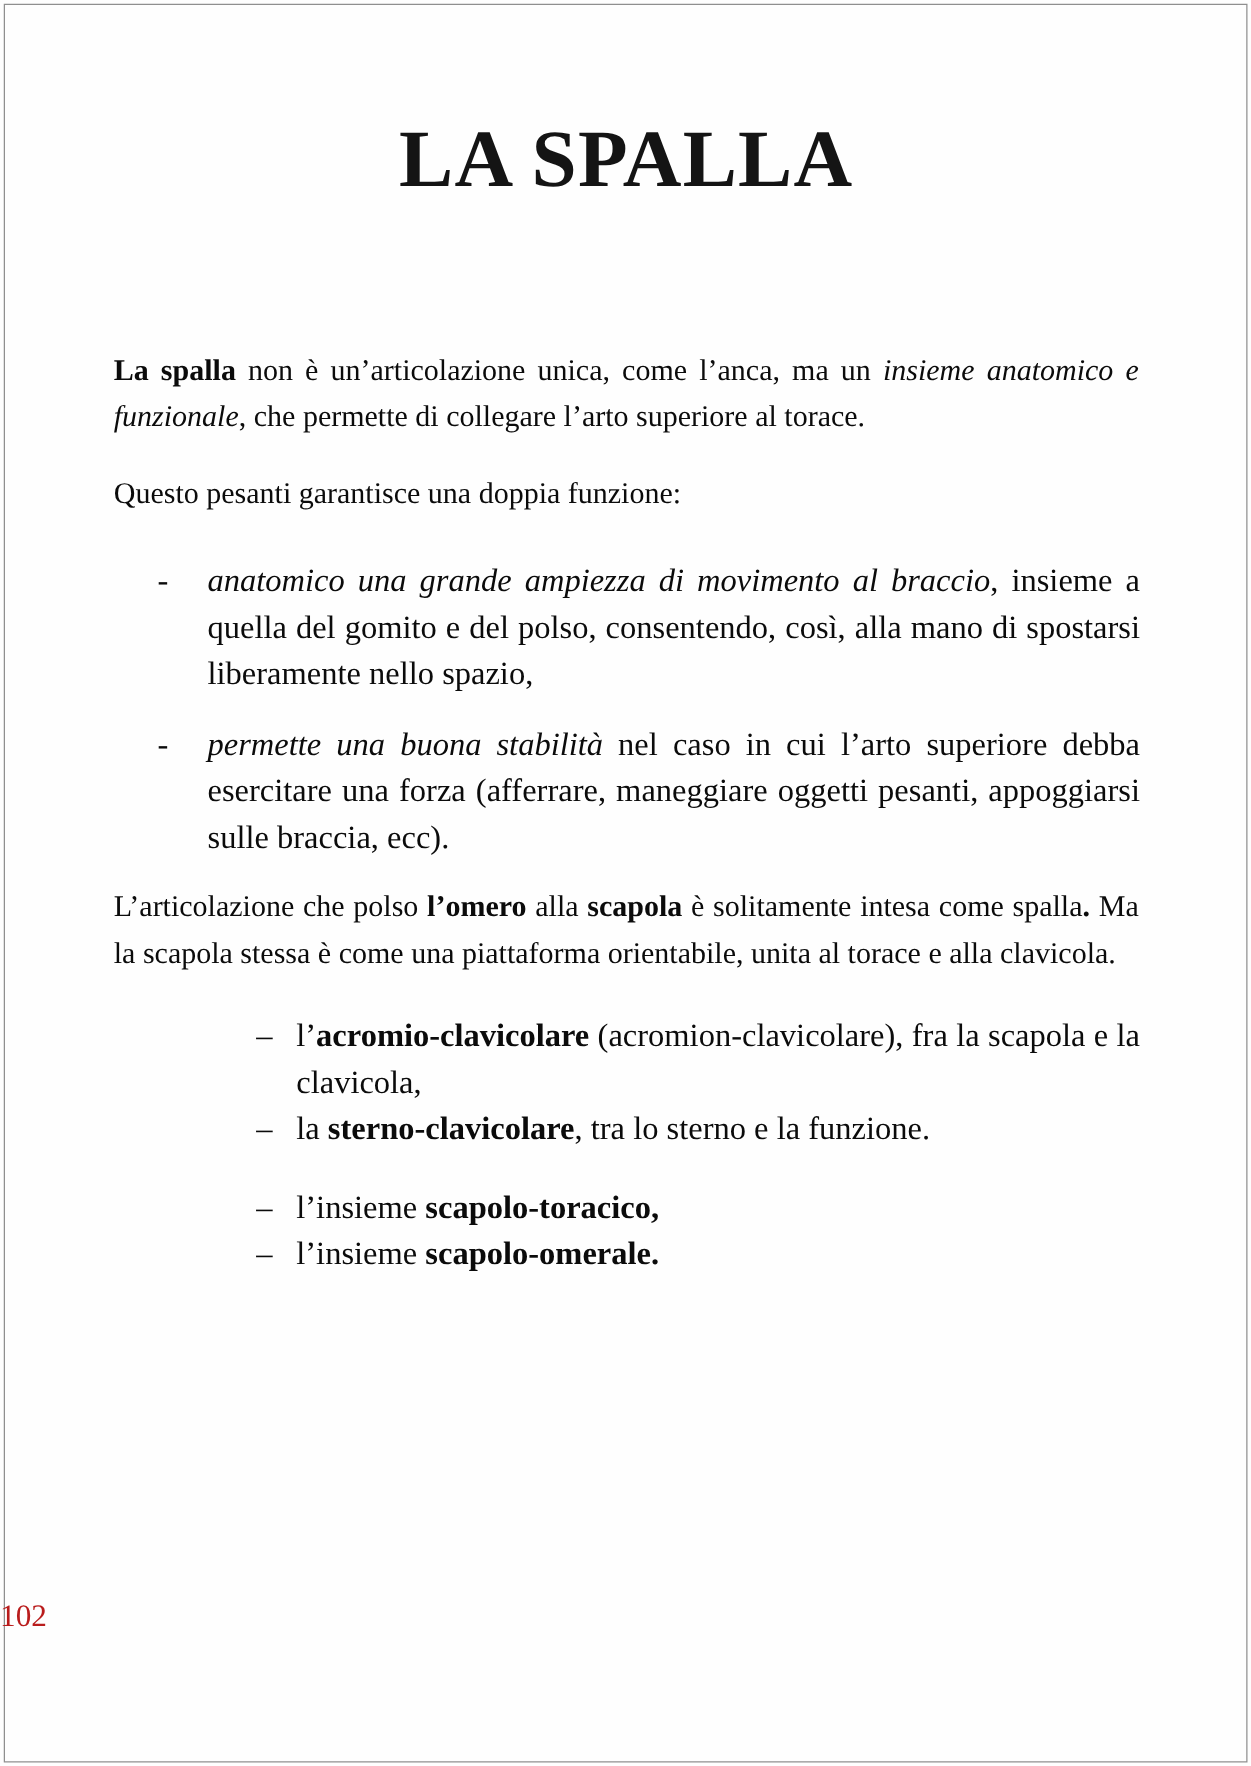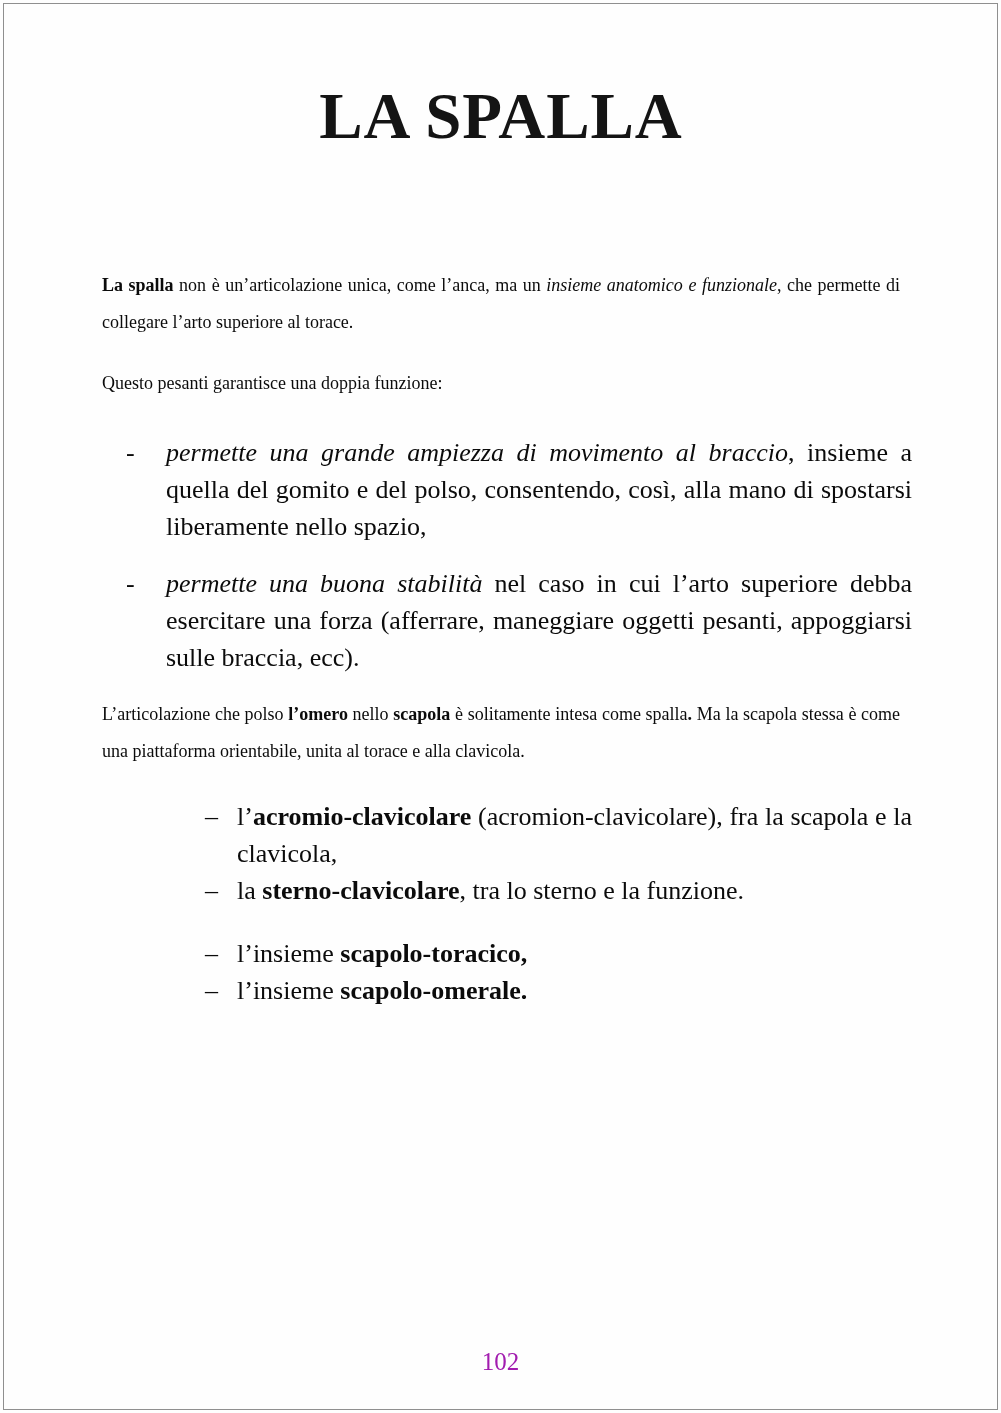--- a/index.html
+++ b/index.html
@@ -16,34 +16,34 @@
     .frame {
       position: absolute;
       inset: 3px;
       border: 1px solid #8f8f8f;
       pointer-events: none;
     }
     .content {
       position: absolute;
       left: 90px;
       right: 89px;
-      top: 4px;
+      top: 16px;
     }
     .title {
       margin: 78px 0 0 0;
       text-align: center;
       font-size: 65px;
       line-height: 1.05;
       font-weight: bold;
       letter-spacing: 1px;
       color: #141414;
     }
     .para {
-      margin: 12px;
-      font-size: 18px;
+      margin: 1px;
+      font-size: 24px;
       line-height: 37px;
       text-align: justify;
     }
     .b { font-weight: bold; }
     .i { font-style: italic; }
     .mt-intro { margin-top: 117px; }
     .mt-p2 { margin-top: 24px; }
     .mt-b1 { margin-top: 32px; }
     .mt-b2 { margin-top: 20px; }
     .mt-p3 { margin-top: 20px; }
@@ -66,51 +66,51 @@
     .lvl2 .dash { width: 32px; }
     .bullet .btext {
       flex: 1 1 auto;
       margin: 0;
       text-align: justify;
     }
     .page-number {
       position: absolute;
       left: 0;
       right: 0;
-      top: 1348px;
-      text-align: center;
+      top: 1280px;
+      text-align: left;
       font-size: 25px;
-      color: #a21caf;
+      color: #b91c1c;
     }
   </style>
 </head>
 <body>
 
 <div class="page">
   <div class="frame"></div>
 
   <div class="content">
 
     <h1 class="title">LA SPALLA</h1>
 
     <p class="para mt-intro"><span class="b">La spalla</span><span> non è un’articolazione unica, come l’anca, ma un </span><span class="i">insieme anatomico e funzionale</span><span>, che permette di collegare l’arto superiore al torace.</span></p>
 
     <p class="para mt-p2">Questo pesanti garantisce una doppia funzione:</p>
 
     <div class="bullet lvl1 mt-b1">
       <span class="dash">-</span>
-      <p class="btext"><span class="i">permette una grande ampiezza di movimento al braccio</span><span>, insieme a quella del gomito e del polso, consentendo, così, alla mano di spostarsi liberamente nello spazio,</span></p>
+      <p class="btext"><span class="i">anatomico una grande ampiezza di movimento al braccio</span><span>, insieme a quella del gomito e del polso, consentendo, così, alla mano di spostarsi liberamente nello spazio,</span></p>
     </div>
 
     <div class="bullet lvl1 mt-b2">
       <span class="dash">-</span>
       <p class="btext"><span class="i">permette una buona stabilità</span><span> nel caso in cui l’arto superiore debba esercitare una forza (afferrare, maneggiare oggetti pesanti, appoggiarsi sulle braccia, ecc).</span></p>
     </div>
 
-    <p class="para mt-p3"><span>L’articolazione che polso </span><span class="b">l’omero</span><span> nello </span><span class="b">scapola</span><span> è solitamente intesa come spalla</span><span class="b">.</span><span> Ma la scapola stessa è come una piattaforma orientabile, unita al torace e alla clavicola.</span></p>
+    <p class="para mt-p3"><span>L’articolazione che polso </span><span class="b">l’omero</span><span> alla </span><span class="b">scapola</span><span> è solitamente intesa come spalla</span><span class="b">.</span><span> Ma la scapola stessa è come una piattaforma orientabile, unita al torace e alla clavicola.</span></p>
 
 
     <div class="bullet lvl2 mt-sb">
       <span class="dash">–</span>
       <p class="btext"><span>l’</span><span class="b">acromio-clavicolare</span><span> (acromion-clavicolare), fra la scapola e la clavicola,</span></p>
     </div>
 
     <div class="bullet lvl2">
       <span class="dash">–</span>
       <p class="btext"><span>la </span><span class="b">sterno-clavicolare</span><span>, tra lo sterno e la funzione.</span></p>

